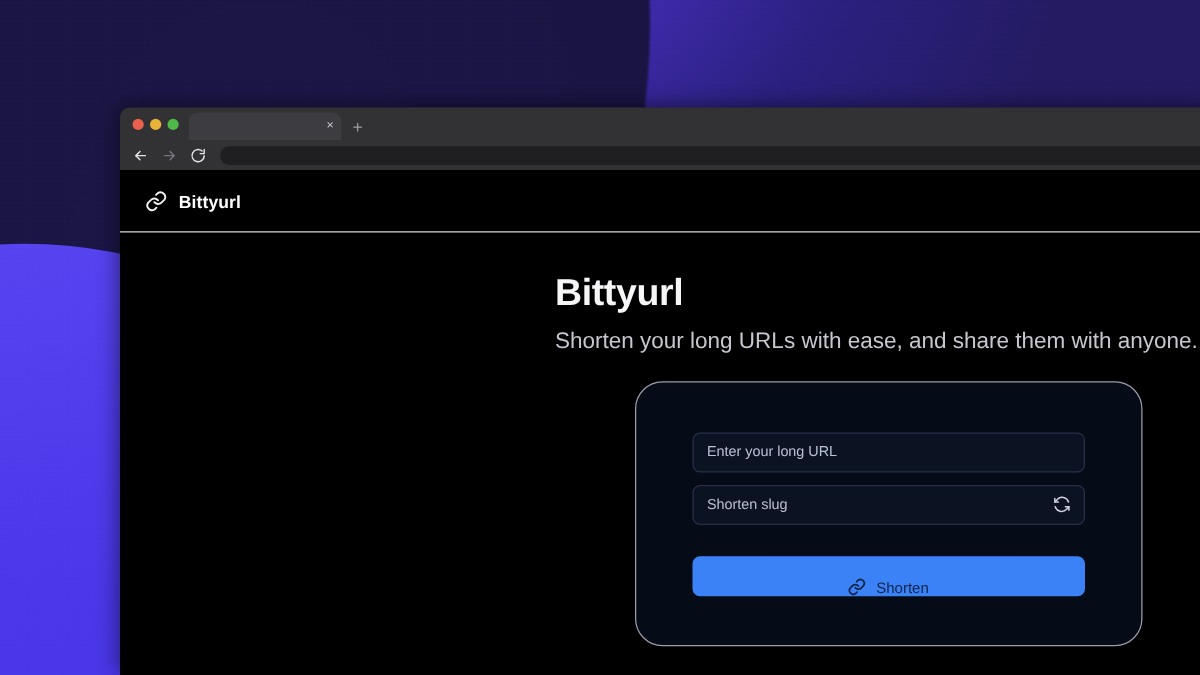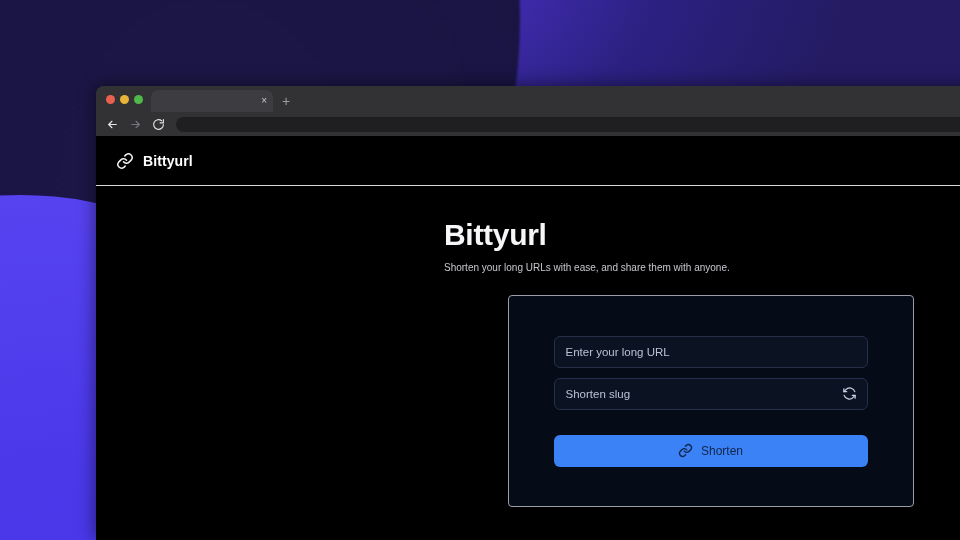--- a/index.html
+++ b/index.html
@@ -120,31 +120,31 @@
     padding-top: 32px;
     display: flex; flex-direction: column; align-items: center;
   }
   .hero-title {
     color: #f6f6f8;
     font-size: 30px; font-weight: bold; letter-spacing: -.3px;
     align-self: flex-start; margin-left: 348px;
   }
   .hero-sub {
     color: #c7c7cf;
-    font-size: 10px;
+    font-size: 18px;
     margin-top: 10px;
     align-self: flex-start; margin-left: 348px;
   }
 
   .card {
     margin-top: 22px;
     width: 406px; height: 212px;
     background: #060b18;
     border: 1px solid #9d9daa;
-    border-radius: 4px;
+    border-radius: 22px;
     align-self: center;
     margin-left: 349px;
     display: flex; flex-direction: column; justify-content: center;
     padding: 0 45px;
     gap: 10px;
   }
   .field {
     position: relative;
     height: 32px;
     background: #0b1222;
@@ -158,21 +158,21 @@
     position: absolute; right: 9px; top: 50%; transform: translateY(-50%);
     width: 16px; height: 16px; color: #c9d2e4;
     display: flex; align-items: center; justify-content: center;
   }
   .field-action svg { display: block; }
 
   .submit {
     height: 32px;
     background: #3b82f6;
     border: none; border-radius: 6px;
-    display: flex; align-items: center; justify-content: center; gap: 8px;
+    display: flex; align-items: flex-end; justify-content: center; gap: 8px;
     margin-top: 15px;
     cursor: pointer;
   }
   .submit-icon { width: 15px; height: 15px; color: #10244a; display: block; }
   .submit-label { color: #122murky; }
   .submit-label { color: #12244a; font-size: 12px; }
 </style>
 </head>
 <body>
 

